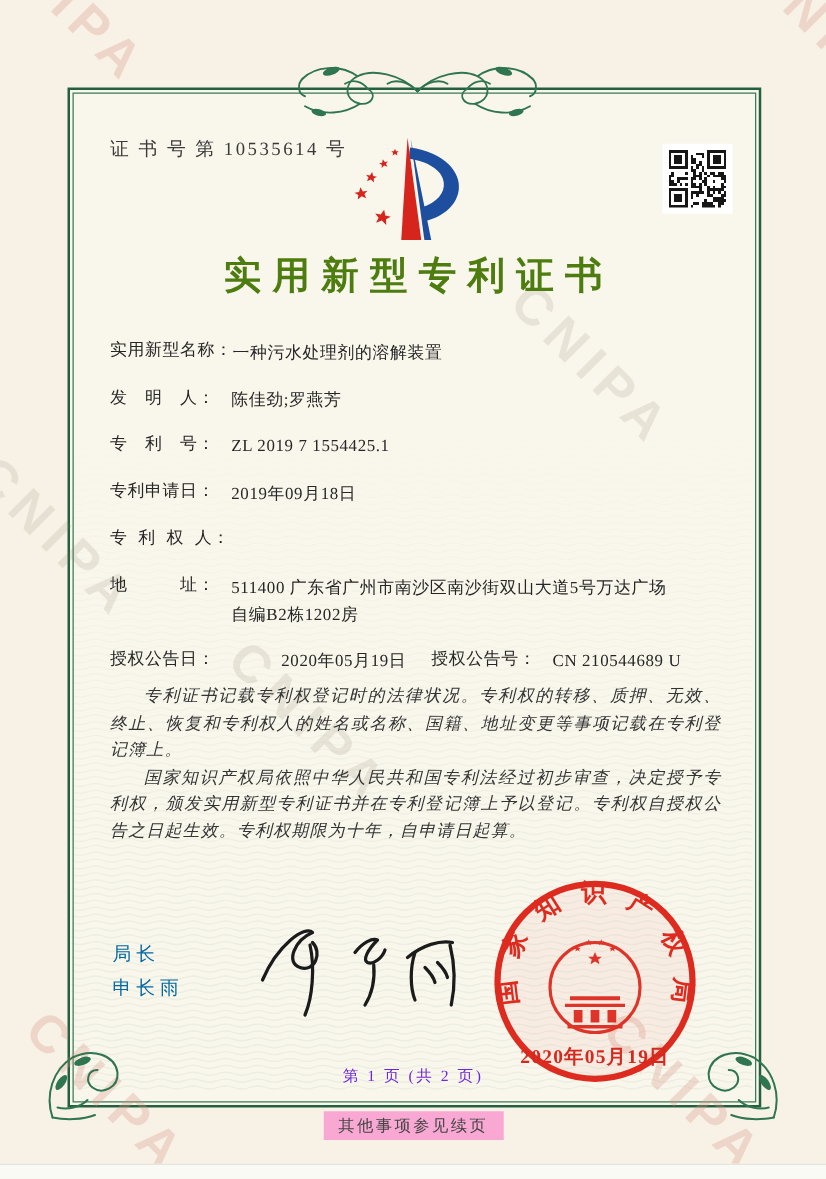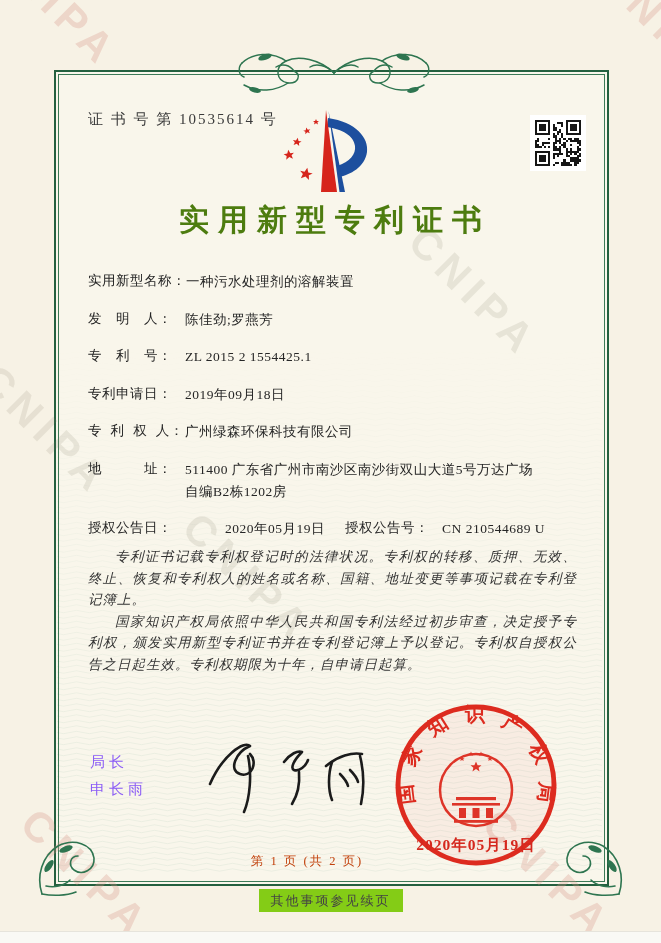--- a/index.html
+++ b/index.html
@@ -45,33 +45,33 @@
   .row-grant{position:relative;gap:40px;}
   .pair2{position:absolute; left:257px; top:0; display:flex; white-space:nowrap;}
   .paras{
     position:absolute; left:88px; top:546px; width:489px;
     font-size:13.5px; line-height:21.5px; letter-spacing:1px; color:#333;
     font-style:italic; text-align:justify;
   }
   .paras p{margin:0; text-indent:2em;}
   .officer{
     position:absolute; left:90px; top:750px;
-    font-family:Liberation Mono, monospace;
-    font-size:15px; letter-spacing:4px; color:#8b5cf6; line-height:27px;
+    font-family:Liberation Sans, sans-serif;
+    font-size:15px; letter-spacing:4px; color:#0369a1; line-height:27px;
   }
   .sig{position:absolute; left:192px; top:722px;}
   .seal{position:absolute; left:386px; top:695px;}
   .pageinfo{
-    position:absolute; left:0; width:614px; top:853px; text-align:center;
-    font-size:12.5px; letter-spacing:2px; color:#c2410c;
+    position:absolute; left:0; width:661px; top:853px; text-align:center;
+    font-size:12.5px; letter-spacing:2px; color:#6d28d9;
   }
   .footnote{
     position:absolute; left:0; width:661px; top:892px; text-align:center; font-size:13px; color:#444;
   }
-  .footnote span{background:#84cc16; padding:4px 12px; letter-spacing:2px;}
+  .footnote span{background:#f9a8d4; padding:4px 12px; letter-spacing:2px;}
   .orn-top{position:absolute; left:232px; top:47px; z-index:5;}
   .orn-bl{position:absolute; left:36px; top:836px; z-index:5;}
   .orn-br{position:absolute; left:551px; top:836px; z-index:5;}
   .scanstrip{
     position:absolute; left:0; bottom:0; width:661px; height:11px;
     background:#f9f9f5; border-top:1px solid #e6e4dc; z-index:6;
   }
 </style>
 </head>
 <body>
@@ -466,29 +466,28 @@
       <div class="row">
         <span class="lab">实用新型名称：</span>
         <span class="val">一种污水处理剂的溶解装置</span>
       </div>
       <div class="row">
         <span class="lab">发　明　人：</span>
         <span class="val">陈佳劲;罗燕芳</span>
       </div>
       <div class="row">
         <span class="lab">专　利　号：</span>
-        <span class="val">ZL 2015 2 1554425.1</span>
+        <span class="val">ZL 2019 7 1554425.1</span>
       </div>
       <div class="row">
         <span class="lab">专利申请日：</span>
         <span class="val">2019年09月18日</span>
       </div>
       <div class="row">
         <span class="lab">专 利 权 人：</span>
-        <span class="val">广州绿森环保科技有限公司</span>
       </div>
       <div class="row">
         <span class="lab">地　　　址：</span>
         <span class="val">
           <span>511400 广东省广州市南沙区南沙街双山大道5号万达广场</span><br>
           <span>自编B2栋1202房</span>
         </span>
       </div>
       <div class="row row-grant">
         <span class="lab">授权公告日：</span>

